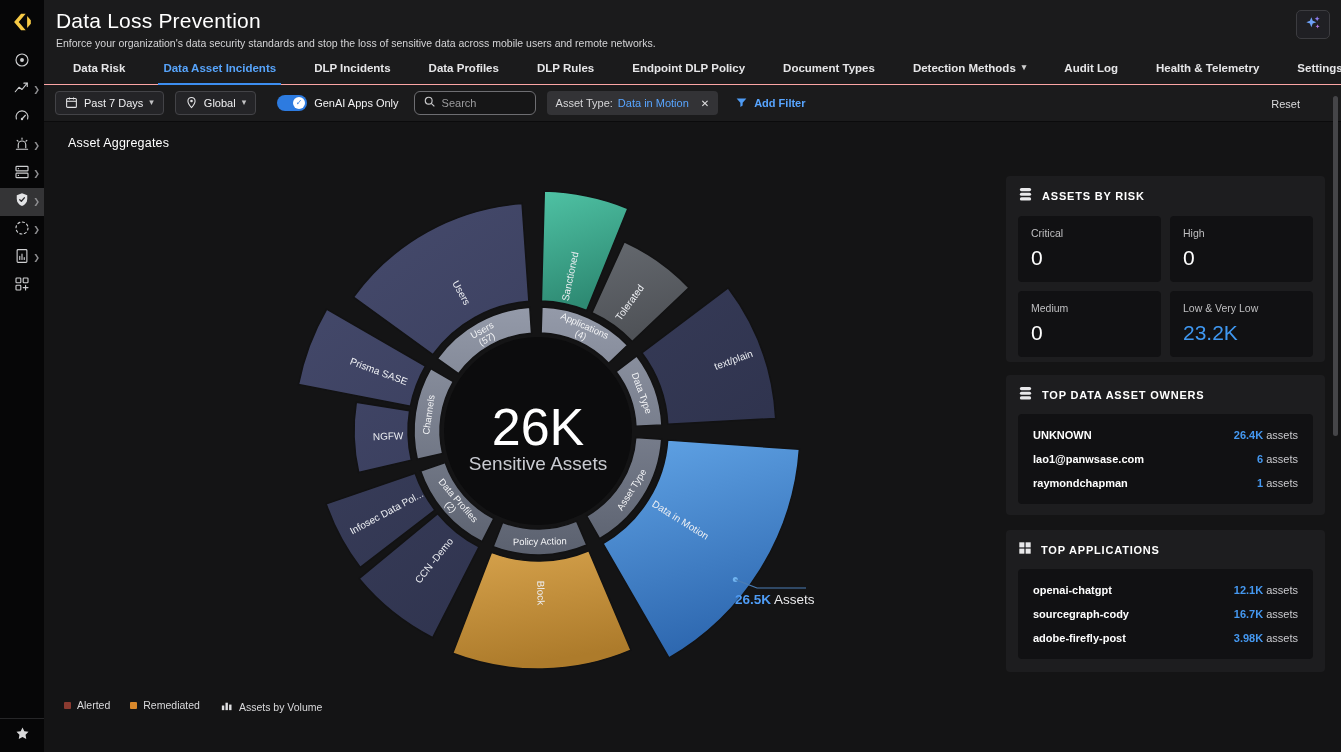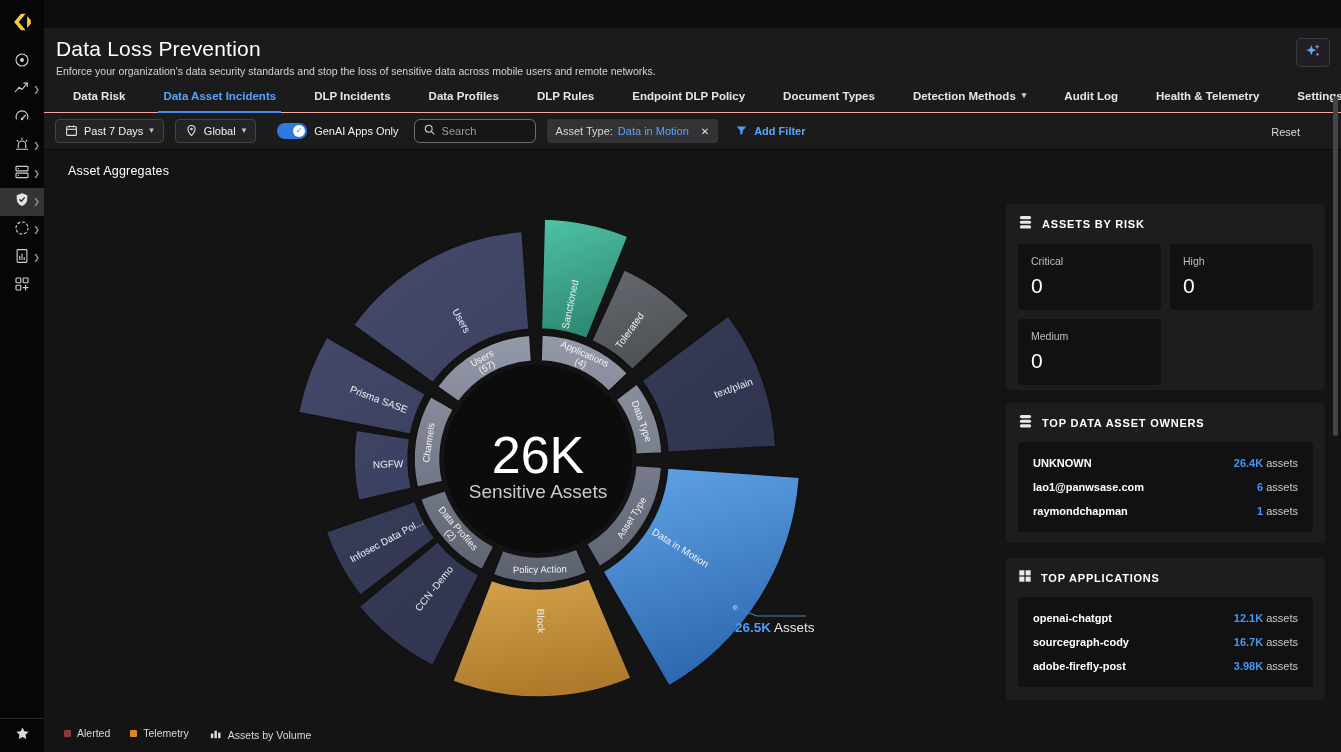--- a/index.html
+++ b/index.html
@@ -12,21 +12,21 @@
   .logo{position:absolute;left:0;top:0;width:44px;height:44px;display:flex;align-items:center;justify-content:center;}
   .nav{position:absolute;left:0;top:48px;width:44px;}
   .nav-item{position:relative;width:44px;height:28px;display:flex;align-items:center;justify-content:center;}
   .nav-item.active{background:#343436;}
   .nav-item .chev{position:absolute;right:4px;top:50%;transform:translateY(-50%);color:#8f8f92;font-size:8px;line-height:1;}
   .nicon{stroke:#cfd0d2;stroke-width:1.5;fill:none;stroke-linecap:round;stroke-linejoin:round;}
   .sidebar-bottom{position:absolute;left:0;bottom:0;width:44px;height:34px;border-top:1px solid #262628;
     display:flex;align-items:center;justify-content:center;}
 
   
-  .main{position:absolute;left:44px;top:0;right:0;bottom:0;background:#0c4a6e;margin-top:28px;}
+  .main{position:absolute;left:44px;top:0;right:0;bottom:0;background:#0c4a6e;}
   .hdr{position:absolute;left:0;top:0;right:0;height:52px;background:#1b1b1c;}
   .hdr-title{position:absolute;left:12px;top:9px;font-size:21px;font-weight:400;color:#fff;letter-spacing:.2px;}
   .hdr-sub{position:absolute;left:12px;top:37px;font-size:10.5px;color:#d4d4d6;}
   .copilot{position:absolute;right:11px;top:10px;width:34px;height:29px;background:#202024;border:1px solid #3c3c40;
     border-radius:5px;display:flex;align-items:center;justify-content:center;cursor:pointer;}
 
   .tabs{position:absolute;left:0;top:52px;right:0;height:33px;background:#1b1b1c;border-bottom:1px solid #fca5a5;
     display:flex;align-items:stretch;padding-left:10px;}
   .tab{position:relative;display:flex;align-items:center;gap:6px;padding:0 19px;font-size:11.5px;font-weight:700;
     color:#e6e6e8;cursor:pointer;white-space:nowrap;}
@@ -343,21 +343,21 @@
             <text x="691" y="482" font-size="13.5" font-family="Liberation Sans,sans-serif"><tspan fill="#4f9cf5" font-weight="bold">26.5K</tspan><tspan fill="#e9e9eb"> Assets</tspan></text>
           </svg></div>
 
       <div class="legend">
         <div class="legend-item">
           <span class="swatch" style="background: rgb(138, 58, 48);"></span>
           <span>Alerted</span>
         </div>
         <div class="legend-item">
           <span class="swatch" style="background: rgb(216, 136, 43);"></span>
-          <span>Telemetry</span>
+          <span>Remediated</span>
         </div>
         <div class="legend-item">
           <span><svg width="13" height="13" viewBox="0 0 14 14">
                 <g fill="#e0e0e2">
                   <rect x="2" y="7" width="2.6" height="5"></rect>
                   <rect x="5.9" y="4" width="2.6" height="8"></rect>
                   <rect x="9.8" y="6" width="2.6" height="6"></rect>
                 </g>
               </svg></span>
           <span>Assets by Volume</span>
@@ -382,20 +382,24 @@
               <div class="clabel">Critical</div>
               <div class="cvalue">0</div>
             </div>
             <div class="card">
               <div class="clabel">High</div>
               <div class="cvalue">0</div>
             </div>
             <div class="card">
               <div class="clabel">Medium</div>
               <div class="cvalue">0</div>
+            </div>
+            <div class="card">
+              <div class="clabel">Low &amp; Very Low</div>
+              <div class="cvalue hl">23.2K</div>
             </div>
           </div>
         </div>
 
         <div class="panel" style="top:253px;height:140px;">
           <div class="panel-hd">
             <span><svg width="15" height="15" viewBox="0 0 16 16">
                   <g fill="#e8e8ea">
                     <rect x="2" y="1" width="12" height="3.4" rx="1.7"></rect>
                     <rect x="2" y="6" width="12" height="3.4" rx="1.7"></rect>

